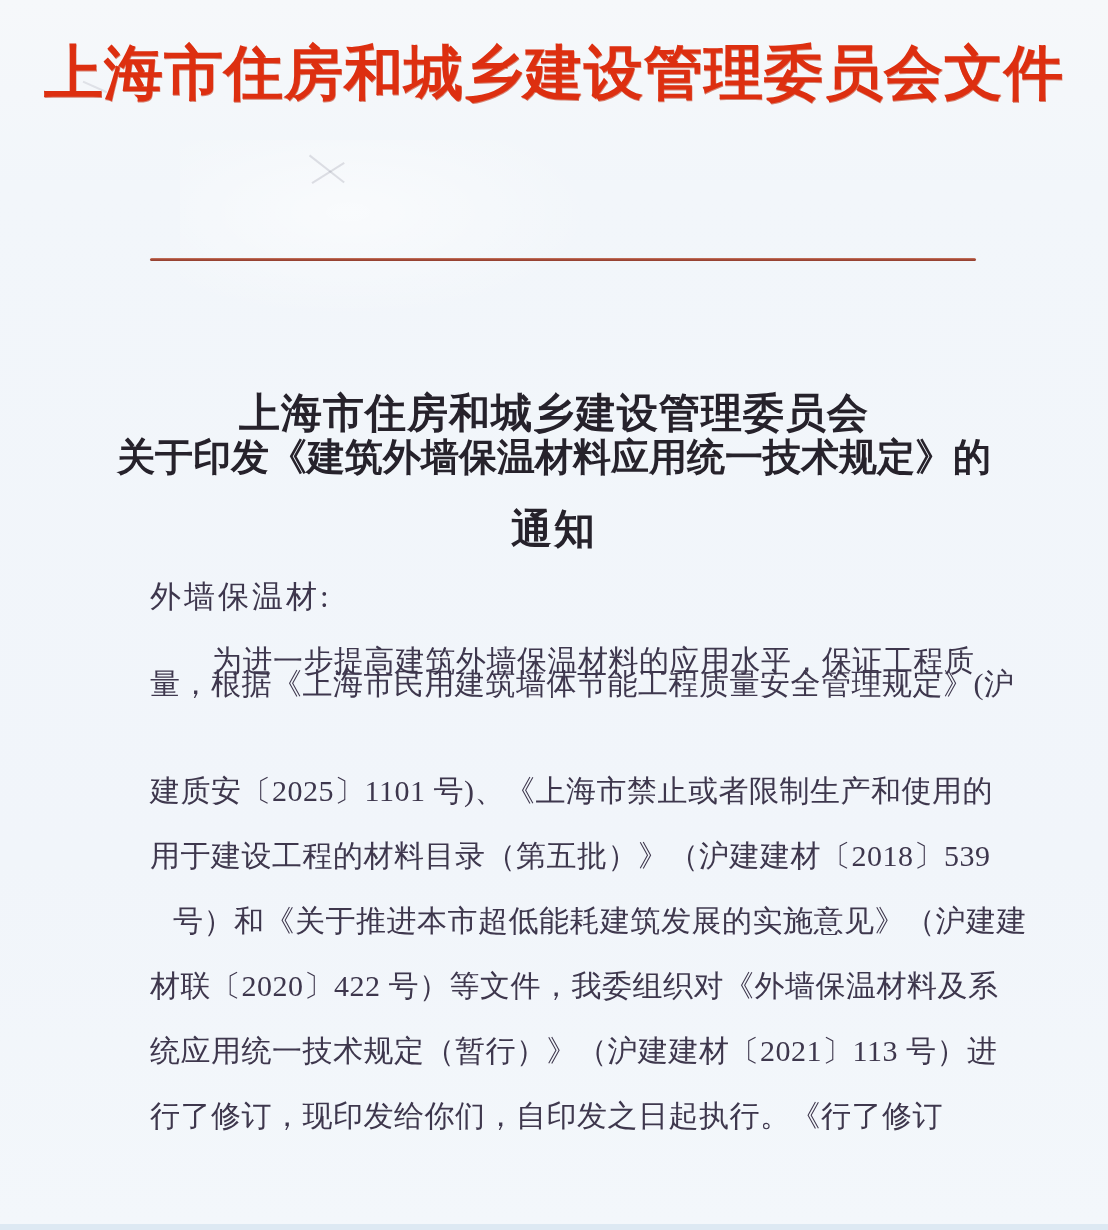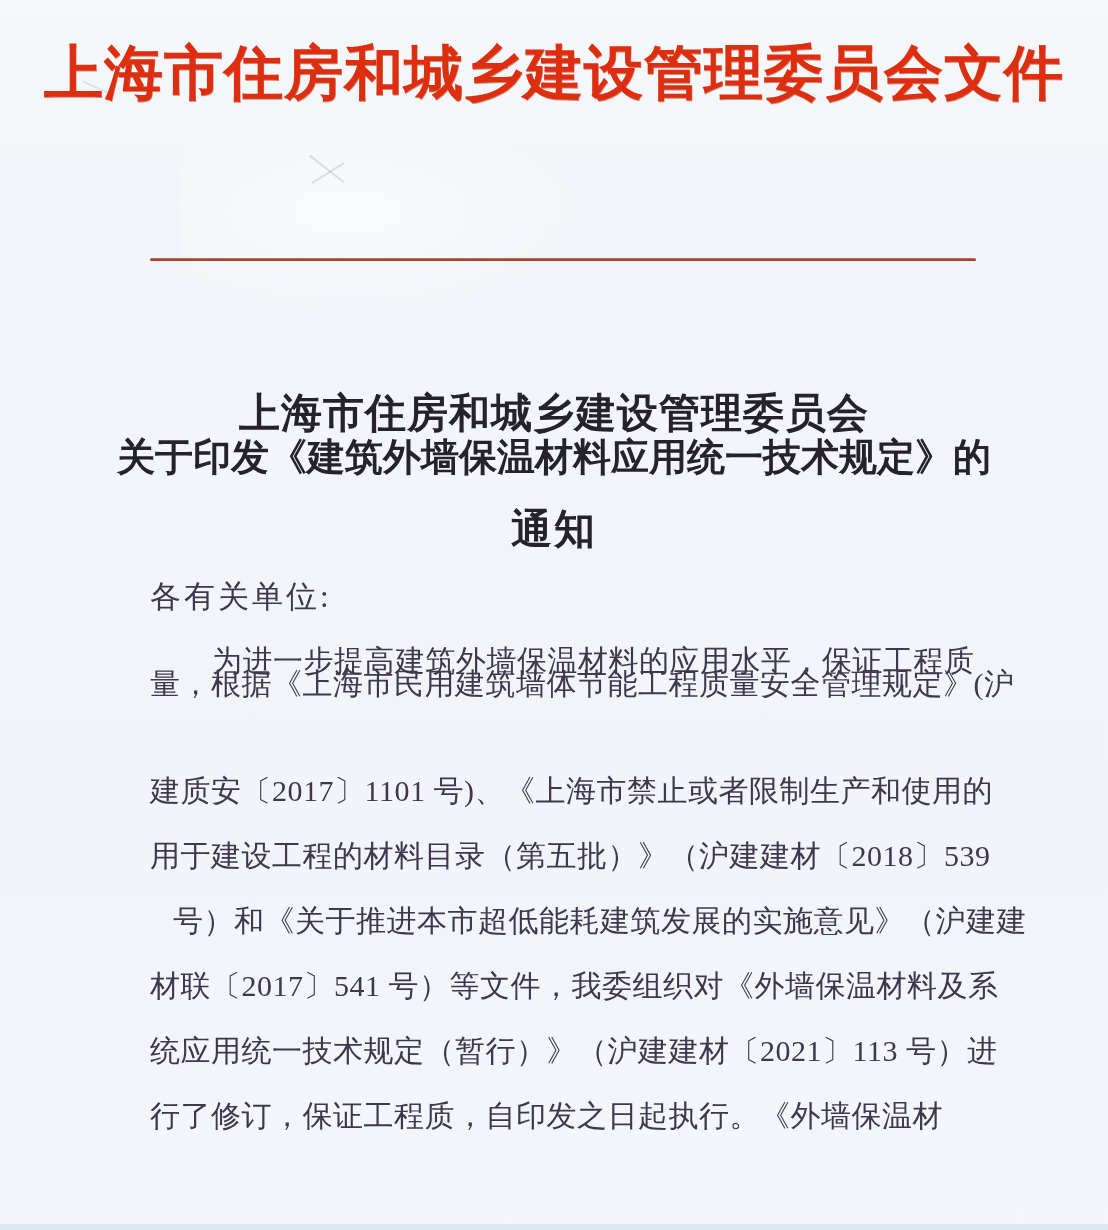--- a/index.html
+++ b/index.html
@@ -157,28 +157,28 @@
 
   <div class="header-title">上海市住房和城乡建设管理委员会文件</div>
 
 
   <div class="red-rule"></div>
 
   <div class="title-line title-line-1">上海市住房和城乡建设管理委员会</div>
   <div class="title-line title-line-2">关于印发《建筑外墙保温材料应用统一技术规定》的</div>
   <div class="title-line title-line-3">通知</div>
 
-  <div class="salutation">各有关单位:</div>
+  <div class="salutation">外墙保温材:</div>
 
   <div class="body-paragraph">
     <div class="body-line indent bl-0">为进一步提高建筑外墙保温材料的应用水平，保证工程质</div>
     <div class="body-line bl-1">量，根据《上海市民用建筑墙体节能工程质量安全管理规定》(沪</div>
-    <div class="body-line bl-2">建质安〔2017〕1101 号)、《上海市禁止或者限制生产和使用的</div>
+    <div class="body-line bl-2">建质安〔2025〕1101 号)、《上海市禁止或者限制生产和使用的</div>
     <div class="body-line bl-3">用于建设工程的材料目录（第五批）》（沪建建材〔2018〕539</div>
     <div class="body-line bl-4">号）和《关于推进本市超低能耗建筑发展的实施意见》（沪建建</div>
-    <div class="body-line bl-5">材联〔2017〕541 号）等文件，我委组织对《外墙保温材料及系</div>
+    <div class="body-line bl-5">材联〔2020〕422 号）等文件，我委组织对《外墙保温材料及系</div>
     <div class="body-line bl-6">统应用统一技术规定（暂行）》（沪建建材〔2021〕113 号）进</div>
-    <div class="body-line bl-7">行了修订，保证工程质，自印发之日起执行。《外墙保温材</div>
+    <div class="body-line bl-7">行了修订，现印发给你们，自印发之日起执行。《行了修订</div>
   </div>
 
   <div class="page-bottom-edge"></div>
 
 </div>
 
 </body></html>

